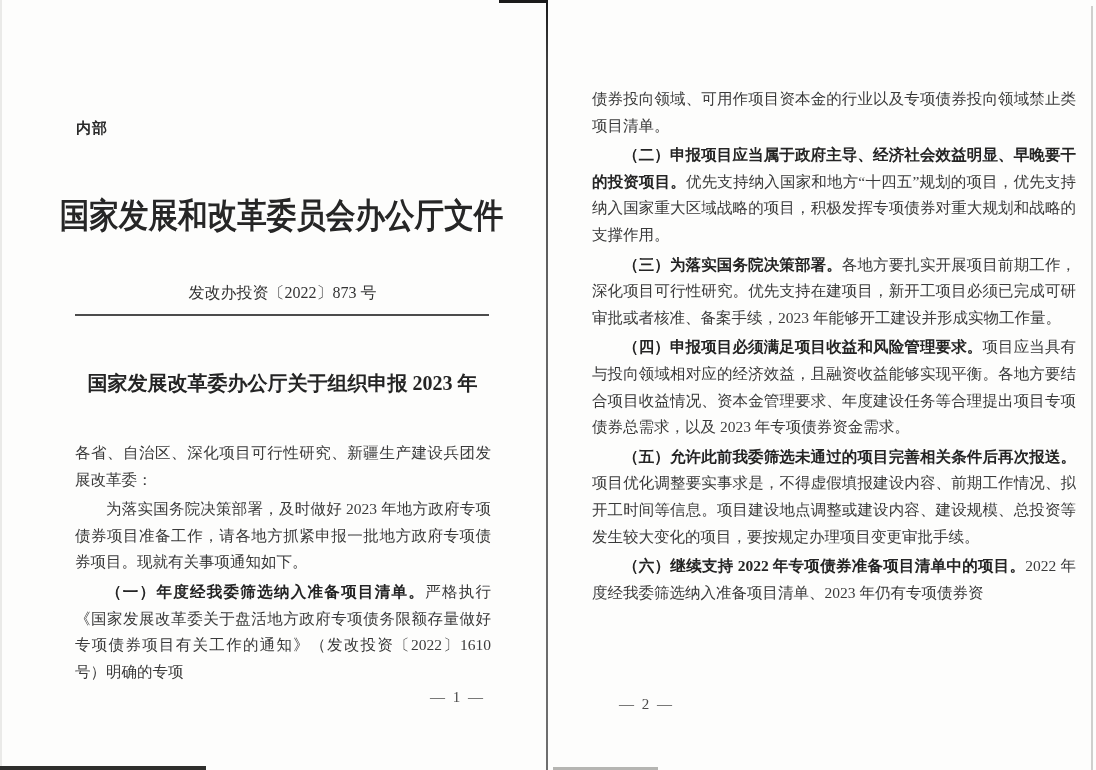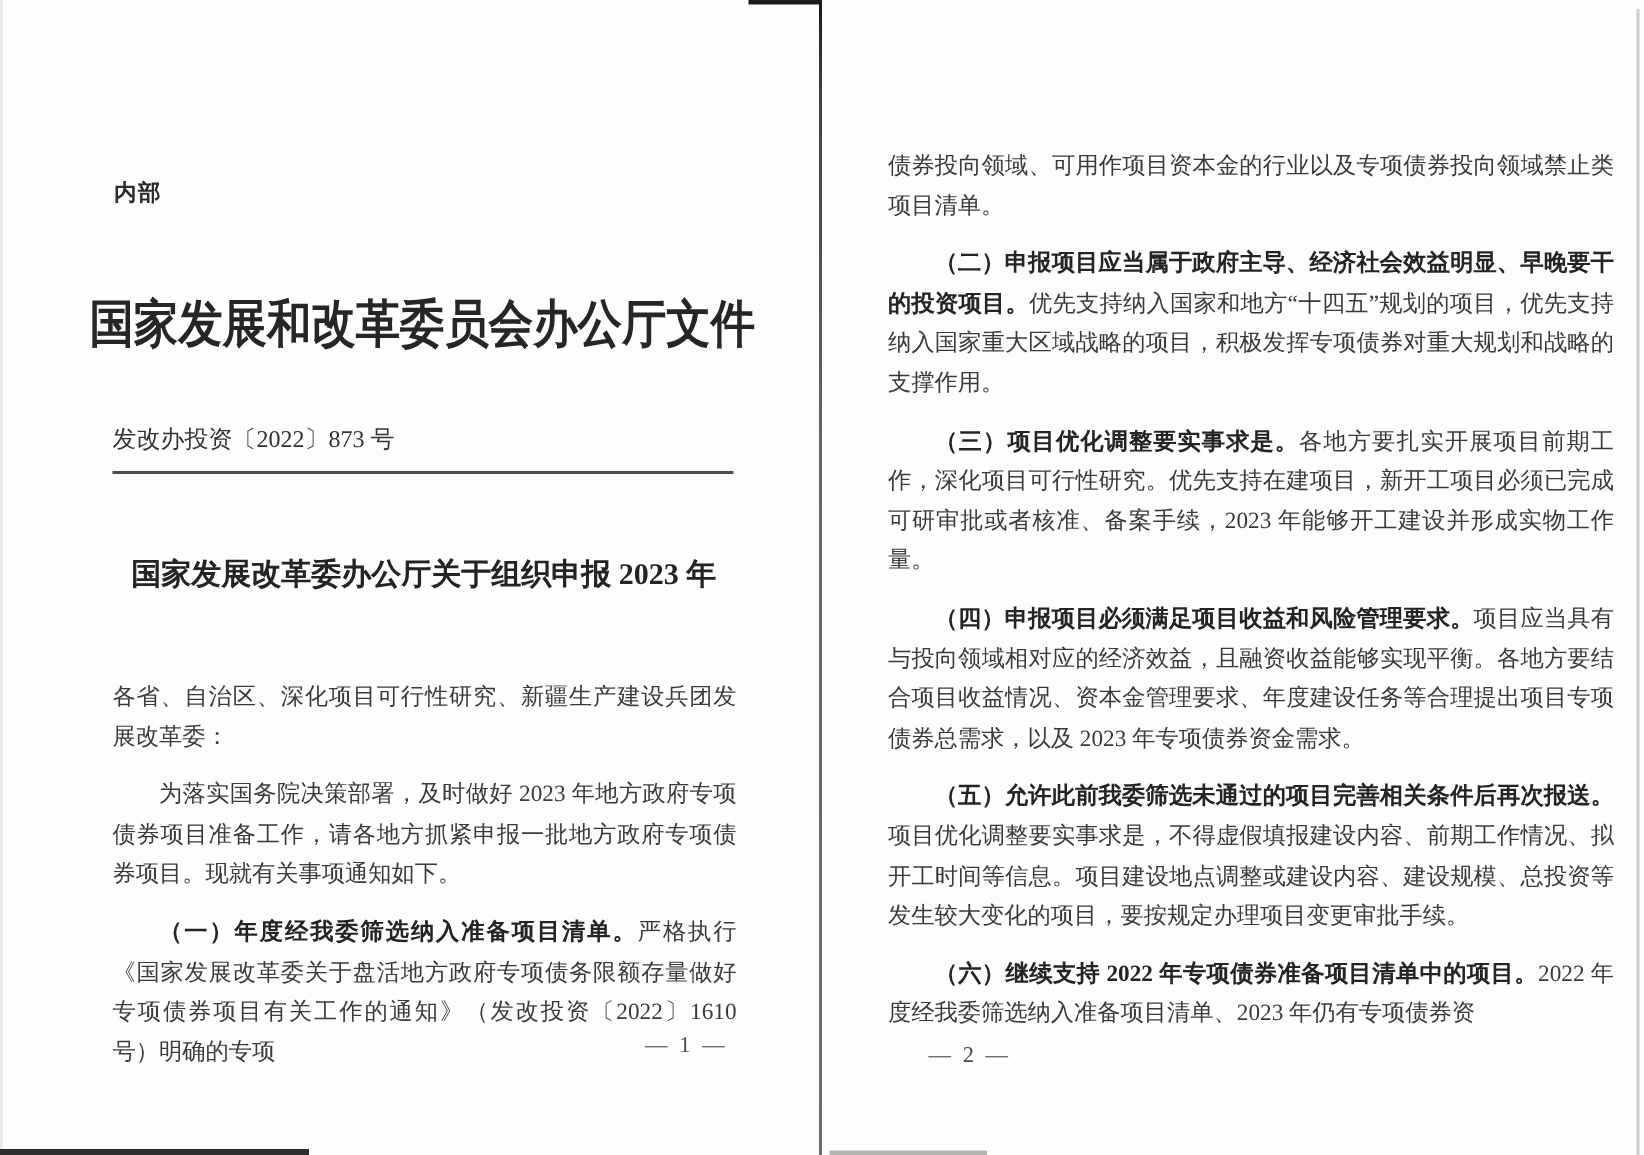--- a/index.html
+++ b/index.html
@@ -23,38 +23,38 @@
     font-weight:bold;font-size:15px;color:#2b2b2b;letter-spacing:1px;
   }
   .letterhead{
     position:absolute;left:8px;top:193px;width:547px;
     text-align:center;font-size:34px;font-weight:bold;color:#262626;
     white-space:nowrap;transform:scaleX(0.87);transform-origin:50% 50%;
     font-family:"Liberation Serif","DejaVu Serif",serif;
   }
   .docnum{
     position:absolute;left:75px;top:283px;width:415px;
-    font-size:16px;color:#333;
+    text-align:center;font-size:16px;color:#333;
   }
   .rule{
     position:absolute;left:75px;top:314px;width:414px;height:2px;
     background:#4c4c4c;
   }
   .doc-title{
     position:absolute;left:55px;top:366px;width:455px;
     text-align:center;font-size:20px;font-weight:bold;color:#242424;
     line-height:35px;
   }
   .body-text{
     position:absolute;text-align:justify;
     font-size:15.5px;line-height:26.6px;color:#3a3a3a;
   }
   .body-1{left:75px;top:440px;width:416px;}
   .body-2{left:43px;top:86px;width:484px;}
-  .para{margin:12px 0 3px 0;}
+  .para{margin:0 0 3px 0;}
   .indent{text-indent:2em;}
   .heading{
     font-family:"Liberation Sans","DejaVu Sans",sans-serif;
     font-weight:bold;color:#242424;
   }
   .lead{font-weight:bold;color:#242424;}
   .pgnum{
     position:absolute;font-size:15px;color:#4a4a4a;letter-spacing:2px;
   }
   .pgnum-1{top:689px;right:62px;}
@@ -97,21 +97,21 @@
 
     <div class="pgnum pgnum-1">— 1 —</div>
   </div>
 
   <div class="page page-2">
     <div class="body-text body-2">
       <p class="para">债券投向领域、可用作项目资本金的行业以及专项债券投向领域禁止类项目清单。</p>
 
       <p class="para indent"><span class="lead">（二）申报项目应当属于政府主导、经济社会效益明显、早晚要干的投资项目。</span><span>优先支持纳入国家和地方“十四五”规划的项目，优先支持纳入国家重大区域战略的项目，积极发挥专项债券对重大规划和战略的支撑作用。</span></p>
 
-      <p class="para indent"><span class="lead">（三）项目优化调整要实事求是。</span><span>各地方要扎实开展项目前期工作，深化项目可行性研究。优先支持在建项目，新开工项目必须已完成可研审批或者核准、备案手续，2023 年能够开工建设并形成实物工作量。</span></p>
+      <p class="para indent"><span class="lead">（三）为落实国务院决策部署。</span><span>各地方要扎实开展项目前期工作，深化项目可行性研究。优先支持在建项目，新开工项目必须已完成可研审批或者核准、备案手续，2023 年能够开工建设并形成实物工作量。</span></p>
 
       <p class="para indent"><span class="lead">（四）申报项目必须满足项目收益和风险管理要求。</span><span>项目应当具有与投向领域相对应的经济效益，且融资收益能够实现平衡。各地方要结合项目收益情况、资本金管理要求、年度建设任务等合理提出项目专项债券总需求，以及 2023 年专项债券资金需求。</span></p>
 
       <p class="para indent"><span class="lead">（五）允许此前我委筛选未通过的项目完善相关条件后再次报送。</span><span>项目优化调整要实事求是，不得虚假填报建设内容、前期工作情况、拟开工时间等信息。项目建设地点调整或建设内容、建设规模、总投资等发生较大变化的项目，要按规定办理项目变更审批手续。</span></p>
 
       <p class="para indent"><span class="lead">（六）继续支持 2022 年专项债券准备项目清单中的项目。</span><span>2022 年度经我委筛选纳入准备项目清单、2023 年仍有专项债券资</span></p>
     </div>
 
     <div class="pgnum pgnum-2">— 2 —</div>
   </div>

